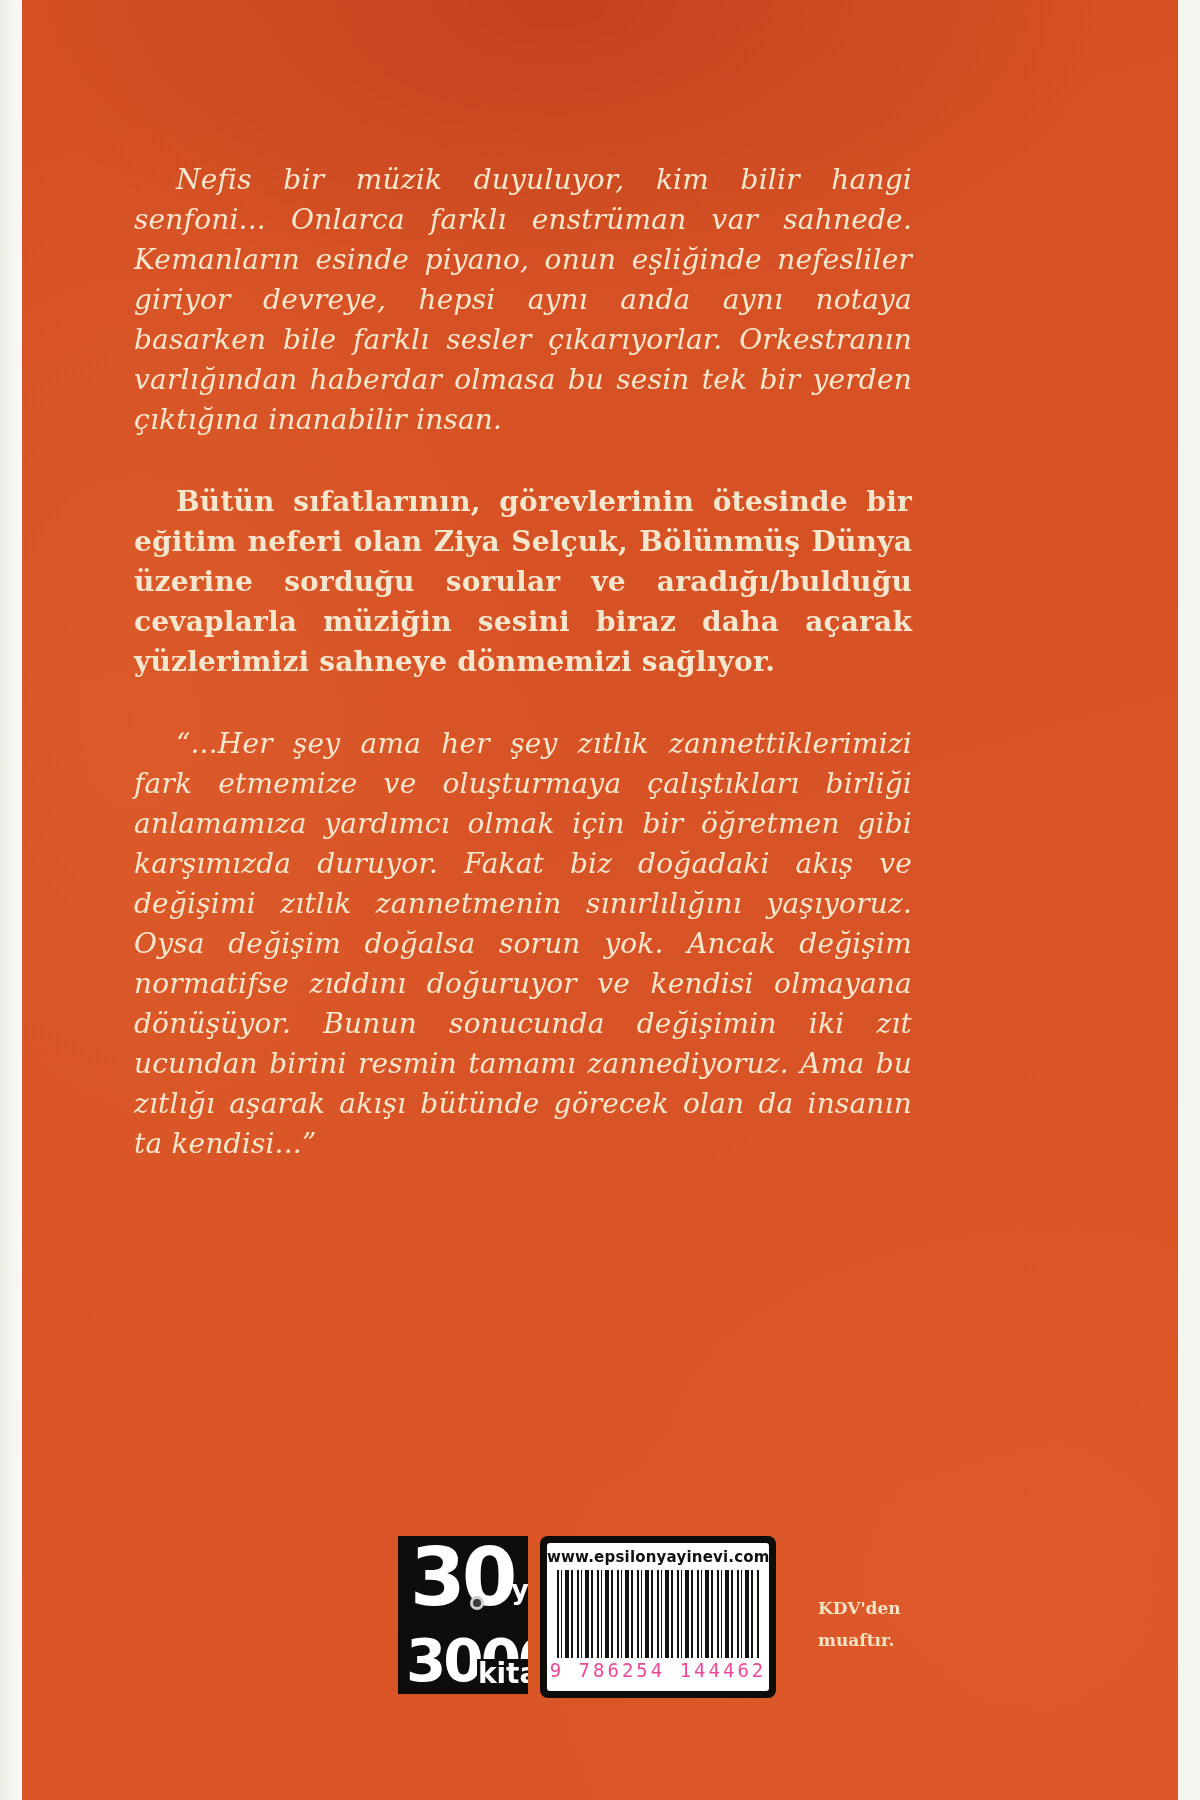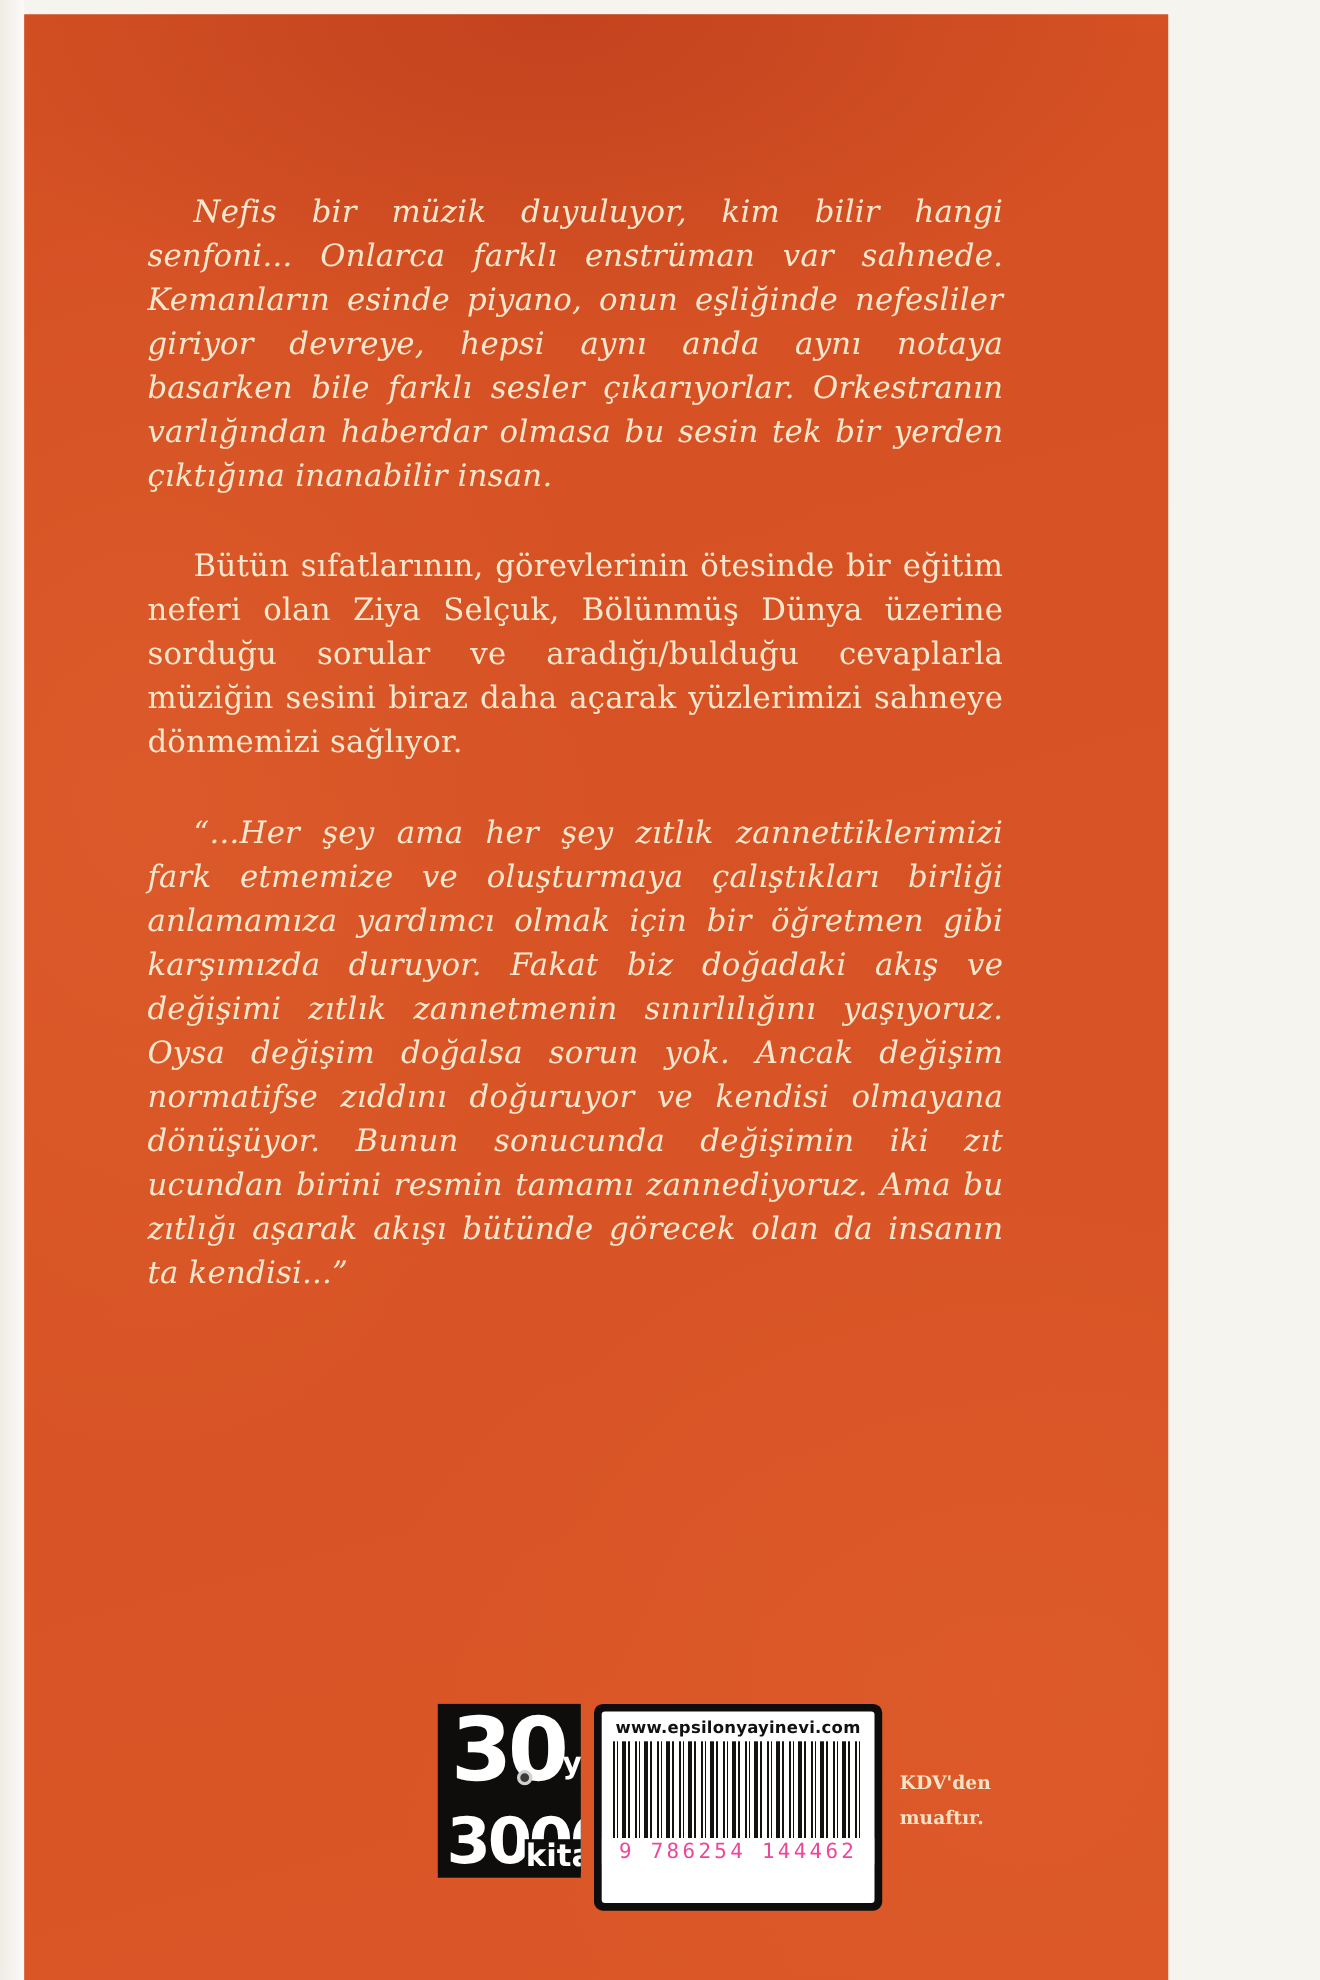--- a/index.html
+++ b/index.html
@@ -13,21 +13,21 @@
   .page{
     position:absolute;inset:0;
     background:#f6f4ef;
   }
   
   .page::before{
     content:"";position:absolute;left:0;top:0;bottom:0;width:22px;
     background:linear-gradient(90deg,#efece6,#fbfaf7);
   }
   .cover{
-    position:absolute;top:13px;bottom:0;left:22px;width:1040px;
+    position:absolute;top:0;bottom:0;left:22px;width:1156px;
     background-color:#d95426;
     background-image:
       radial-gradient(ellipse 900px 480px at 46% 0%, rgba(172,48,22,0.42), rgba(172,48,22,0) 62%),
       radial-gradient(ellipse 600px 900px at 10% 40%, rgba(238,116,58,0.22), rgba(238,116,58,0) 70%),
       radial-gradient(ellipse 800px 700px at 85% 85%, rgba(230,100,48,0.25), rgba(230,100,48,0) 70%),
       linear-gradient(165deg, rgba(190,62,26,0.18), rgba(231,104,48,0.12));
   }
   .text-block{
     position:absolute;
     left:112px;top:160px;width:778px;
@@ -35,21 +35,21 @@
   }
   .para{
     margin:0 0 42px 0;
     font-size:28px;
     line-height:40px;
     text-align:justify;
     text-indent:42px;
     letter-spacing:0.2px;
   }
   .para.italic{font-style:italic;}
-  .para.regular{font-style:normal;}
+  .para.regular{font-style:normal;font-weight:bold;}
 
   .footer{position:absolute;left:0;top:1536px;width:100%;height:170px;}
   .logo-box{
     position:absolute;left:376px;top:0;
     width:130px;height:158px;
     background:#0e0d0b;
     color:#fff;
     font-family:"DejaVu Sans","Liberation Sans",sans-serif;
     overflow:hidden;
   }
@@ -62,21 +62,21 @@
   .logo-small2{
     position:absolute;right:-4px;bottom:0px;
     font-size:28px;font-weight:bold;
     background:#0e0d0b;padding:0 1px;line-height:1.1;
   }
   .barcode-box{
     position:absolute;left:518px;top:0;
     width:232px;height:158px;
     background:#0e0d0b;
     border-radius:8px;
-    padding:15px;
+    padding:2px;
   }
   .barcode-inner{
     position:absolute;inset:7px;
     background:#ffffff;
     border-radius:3px;
     overflow:hidden;
   }
   .barcode-url{
     font-family:"DejaVu Sans","Liberation Sans",sans-serif;
     font-weight:bold;

